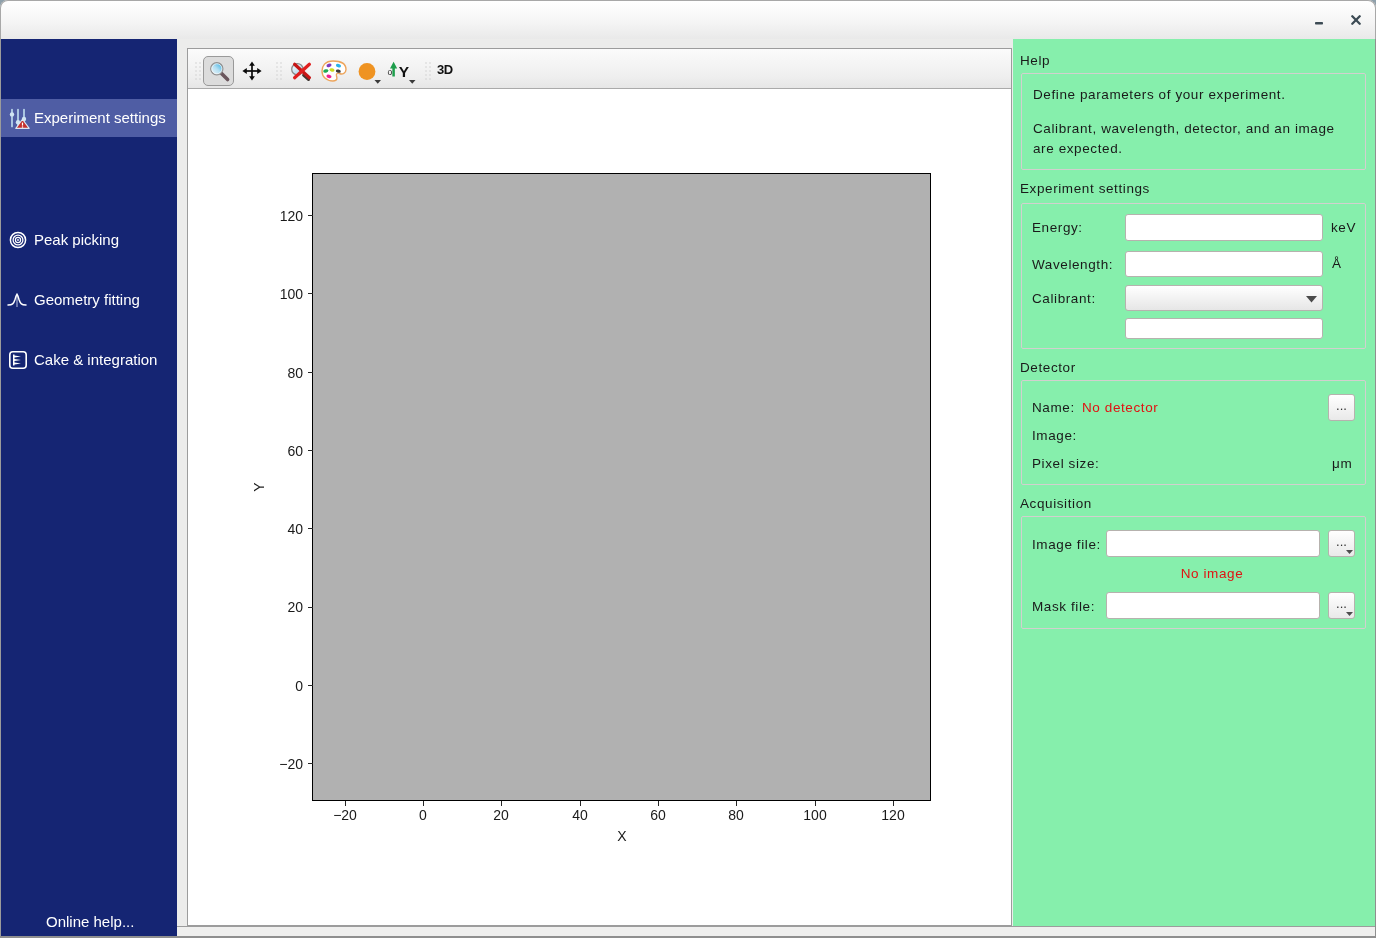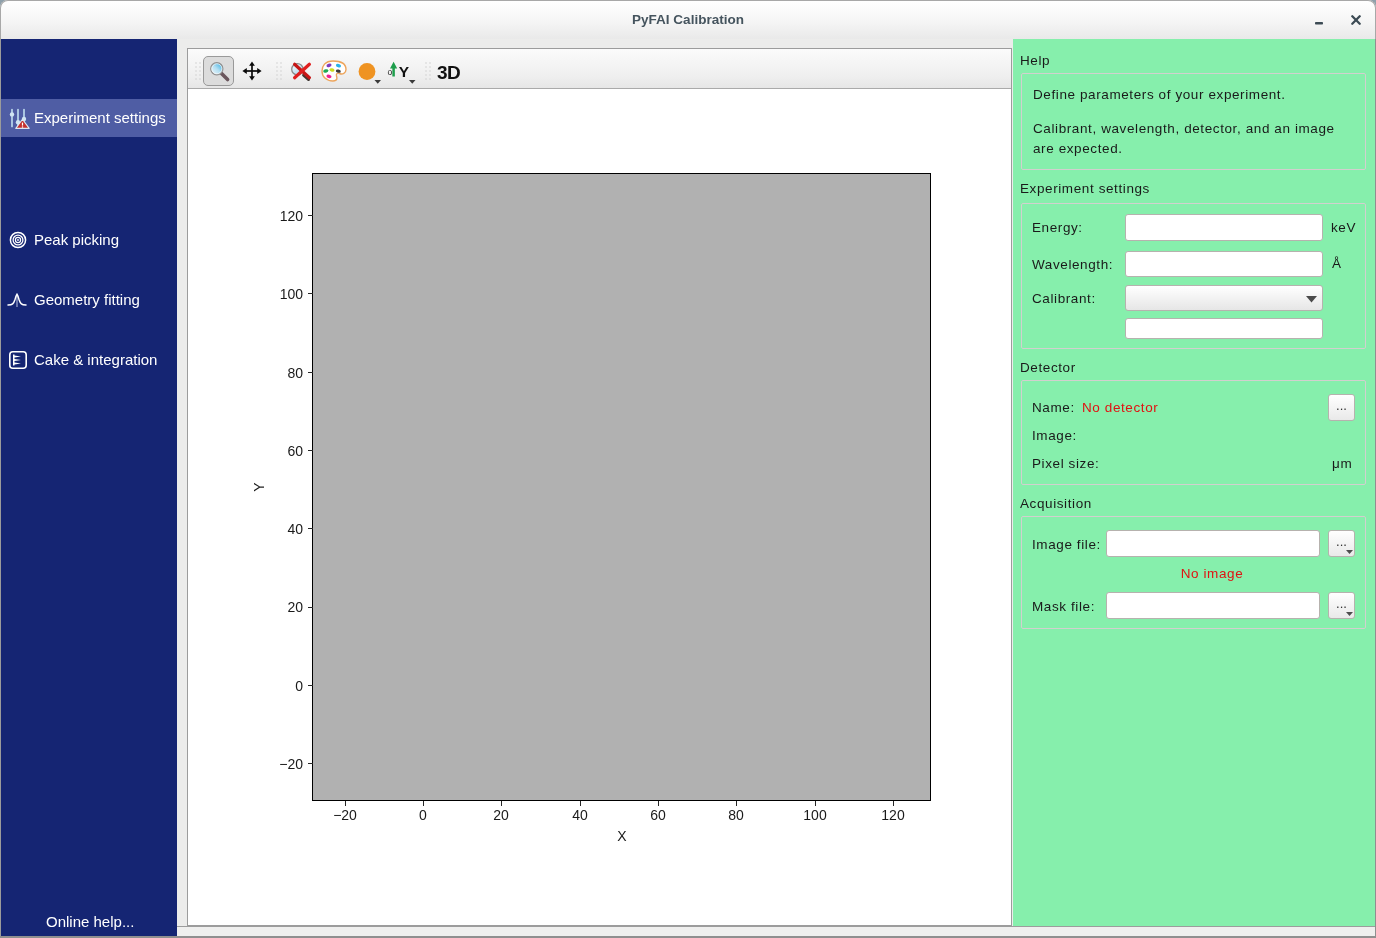--- a/index.html
+++ b/index.html
@@ -177,21 +177,21 @@
             <circle cx="2" cy="6" r="0.7"></circle>
             <circle cx="6" cy="6" r="0.7"></circle>
             <circle cx="2" cy="10" r="0.7"></circle>
             <circle cx="6" cy="10" r="0.7"></circle>
             <circle cx="2" cy="14" r="0.7"></circle>
             <circle cx="6" cy="14" r="0.7"></circle>
             <circle cx="2" cy="18" r="0.7"></circle>
             <circle cx="6" cy="18" r="0.7"></circle>
           </g>
       </svg>
-      <div class="abs" style="left:249px;top:13px;font-size:19px;font-weight:bold;color:#111;letter-spacing:-0.5px">3D</div>
+      <div class="abs" style="left:249px;top:13px;font-size:13px;font-weight:bold;color:#111;letter-spacing:-0.5px">3D</div>
     </div>
     <div class="abs" id="plotarea">
       <div class="abs" id="grayrect"></div>
       <div class="abs ylab" style="top:119px">120</div>
       <div class="abs ylab" style="top:197px">100</div>
       <div class="abs ylab" style="top:276px">80</div>
       <div class="abs ylab" style="top:354px">60</div>
       <div class="abs ylab" style="top:432px">40</div>
       <div class="abs ylab" style="top:510px">20</div>
       <div class="abs ylab" style="top:589px">0</div>
@@ -265,21 +265,20 @@
           </svg></div>
       <div class="rowlbl red" style="left:60px;top:49px;width:260px;text-align:center">No image</div>
       <div class="rowlbl" style="left:10px;top:82px">Mask file:</div>
       <div class="tinput" style="left:84px;top:75px;width:214px;height:27px"></div>
       <div class="smallbtn" style="left:306px;top:75px;width:27px;height:27px"><span style="position:relative;top:-3px">...</span><svg width="7" height="4" viewBox="0 0 7 4" style="position:absolute;right:1px;bottom:2px">
             <path d="M0 0 L7 0 L3.5 4 Z" fill="#4d4d4d"></path>
           </svg></div>
     </div>
   </div>
   <div class="abs" id="titlebar"></div>
-  <div class="abs" id="title">PyFAI Calibration</div>
   <svg class="abs" width="8" height="3" viewBox="0 0 8 3" style="left:1315px;top:21.5px">
       <rect x="0" y="0" width="8" height="2.6" rx="0.8" fill="#3c4b54"></rect>
     </svg>
   <svg class="abs" width="10" height="10" viewBox="0 0 10 10" style="left:1351px;top:15px">
       <g stroke="#3c4b54" stroke-width="2.3" stroke-linecap="round">
         <line x1="1.3" y1="1.3" x2="8.7" y2="8.7"></line>
         <line x1="8.7" y1="1.3" x2="1.3" y2="8.7"></line>
       </g>
     </svg>
   <div class="abs" style="left:0;top:39px;width:1px;height:897px;background:#9b9b9b"></div>

